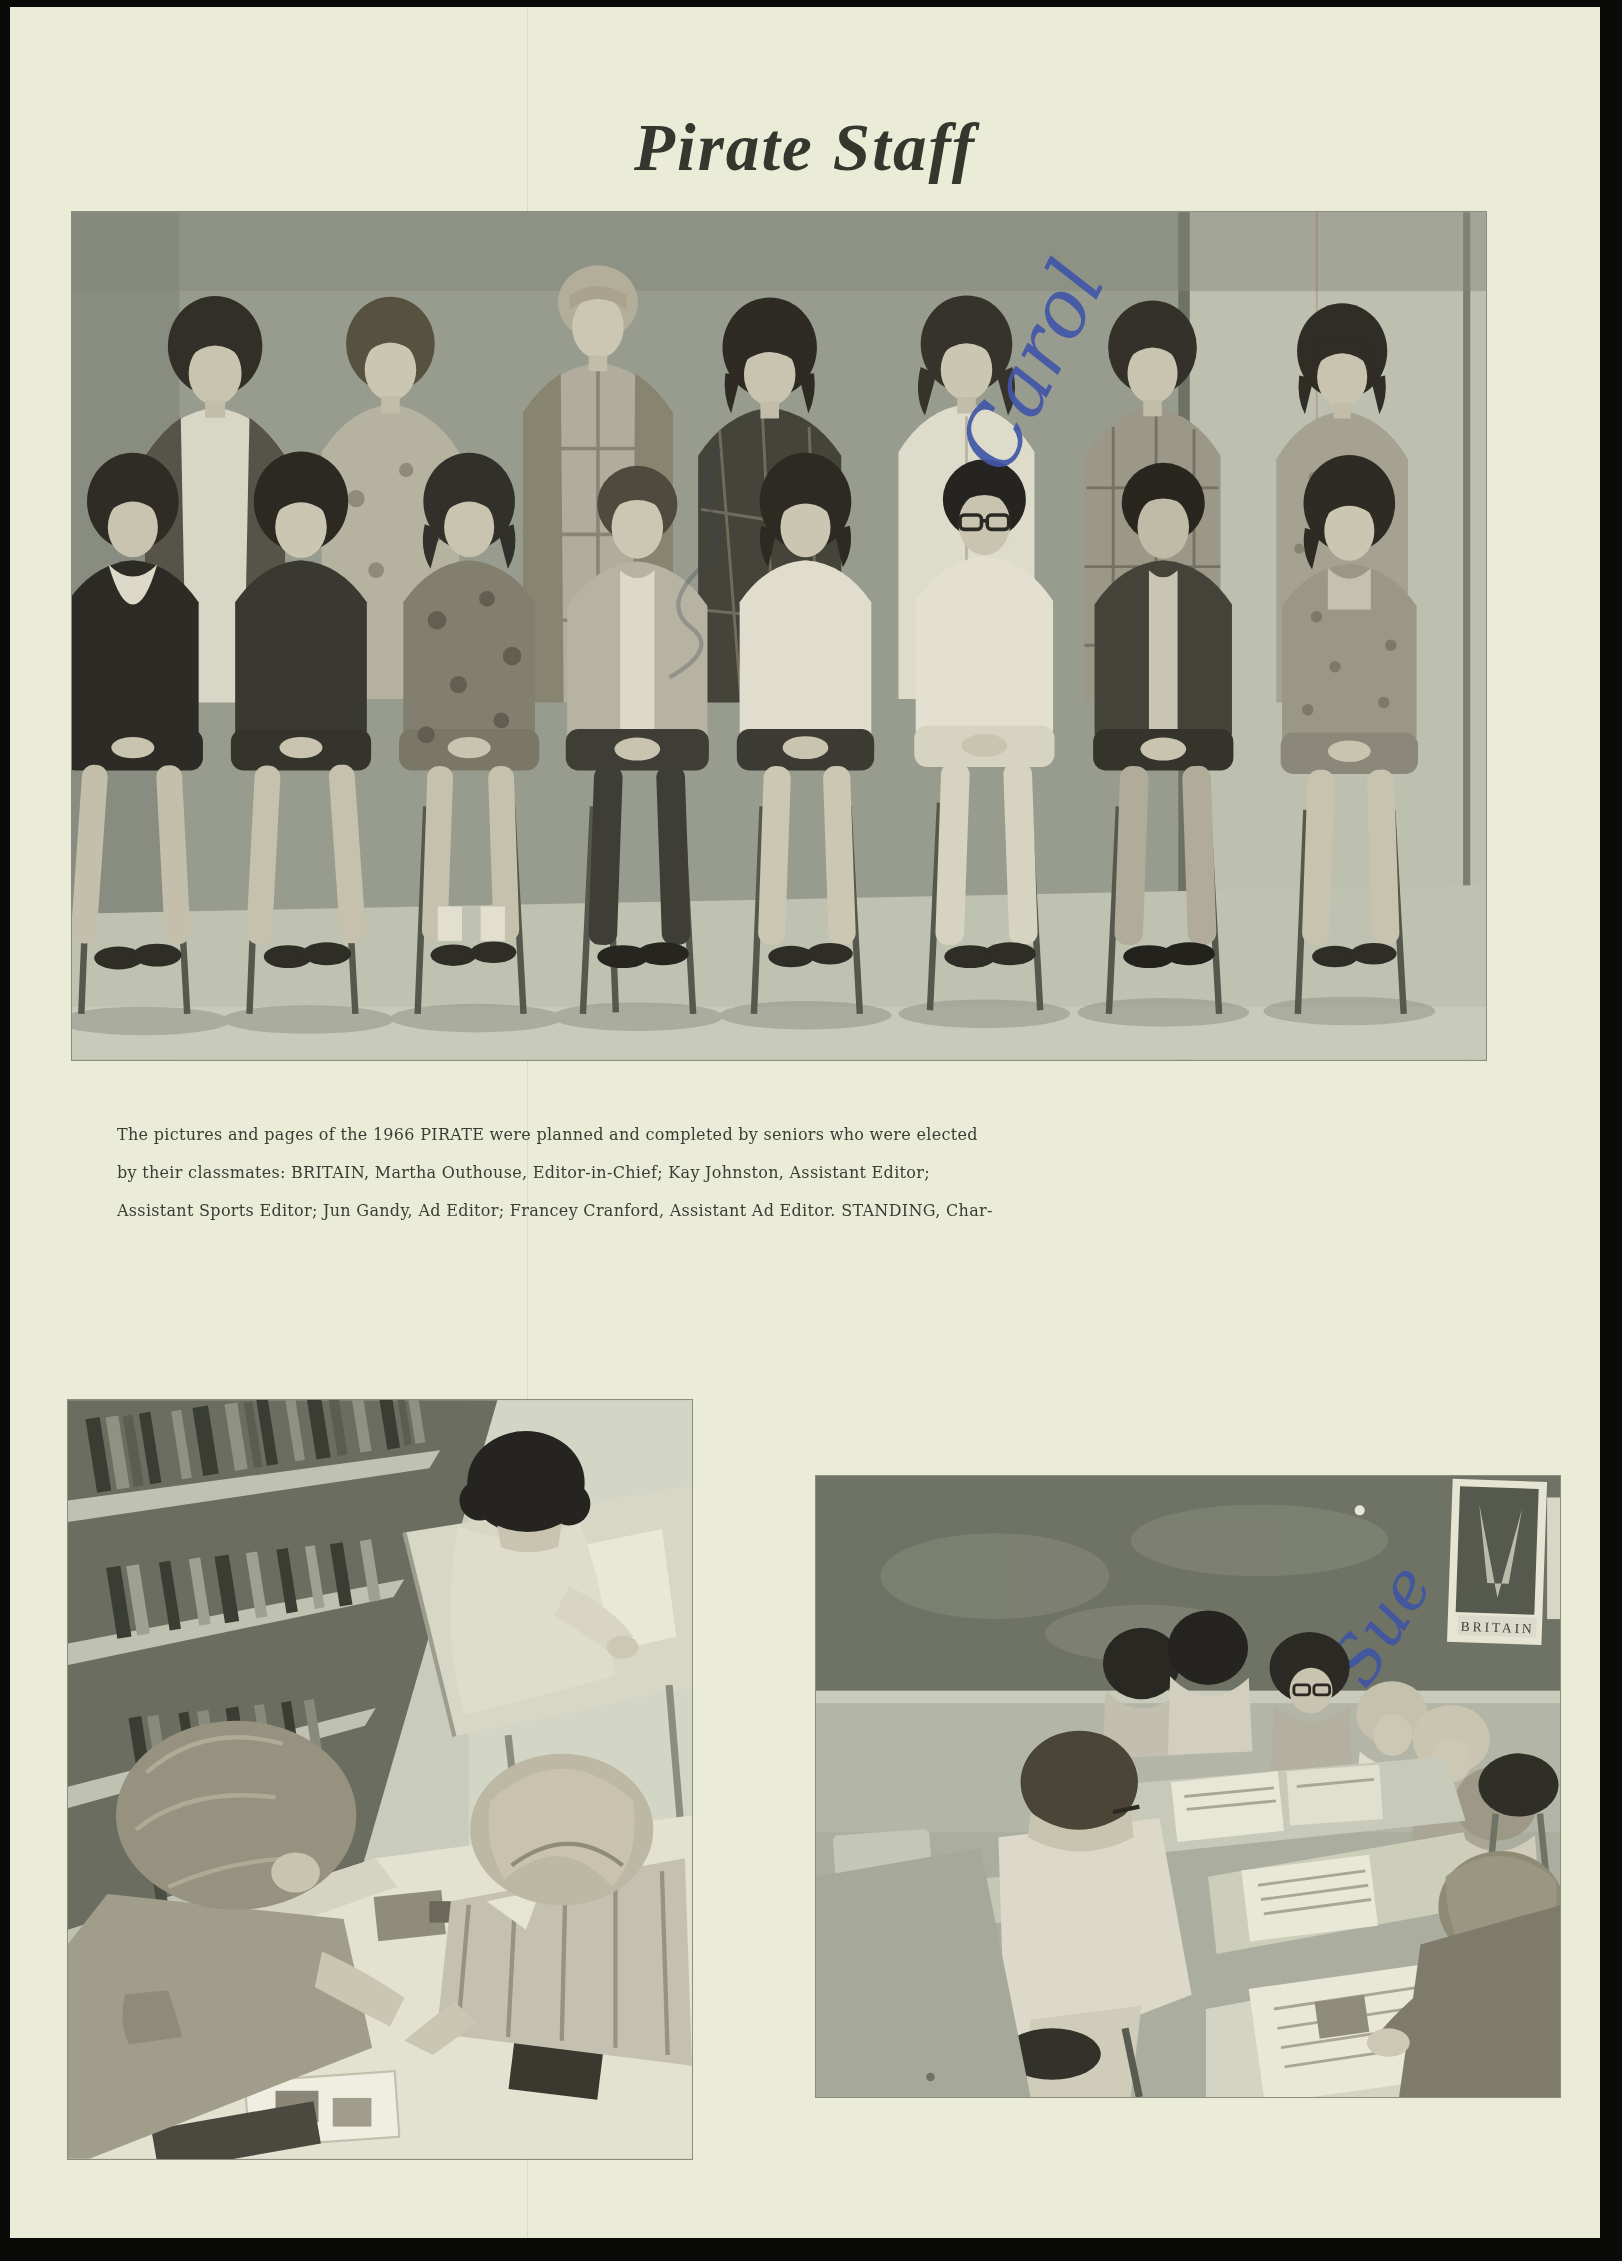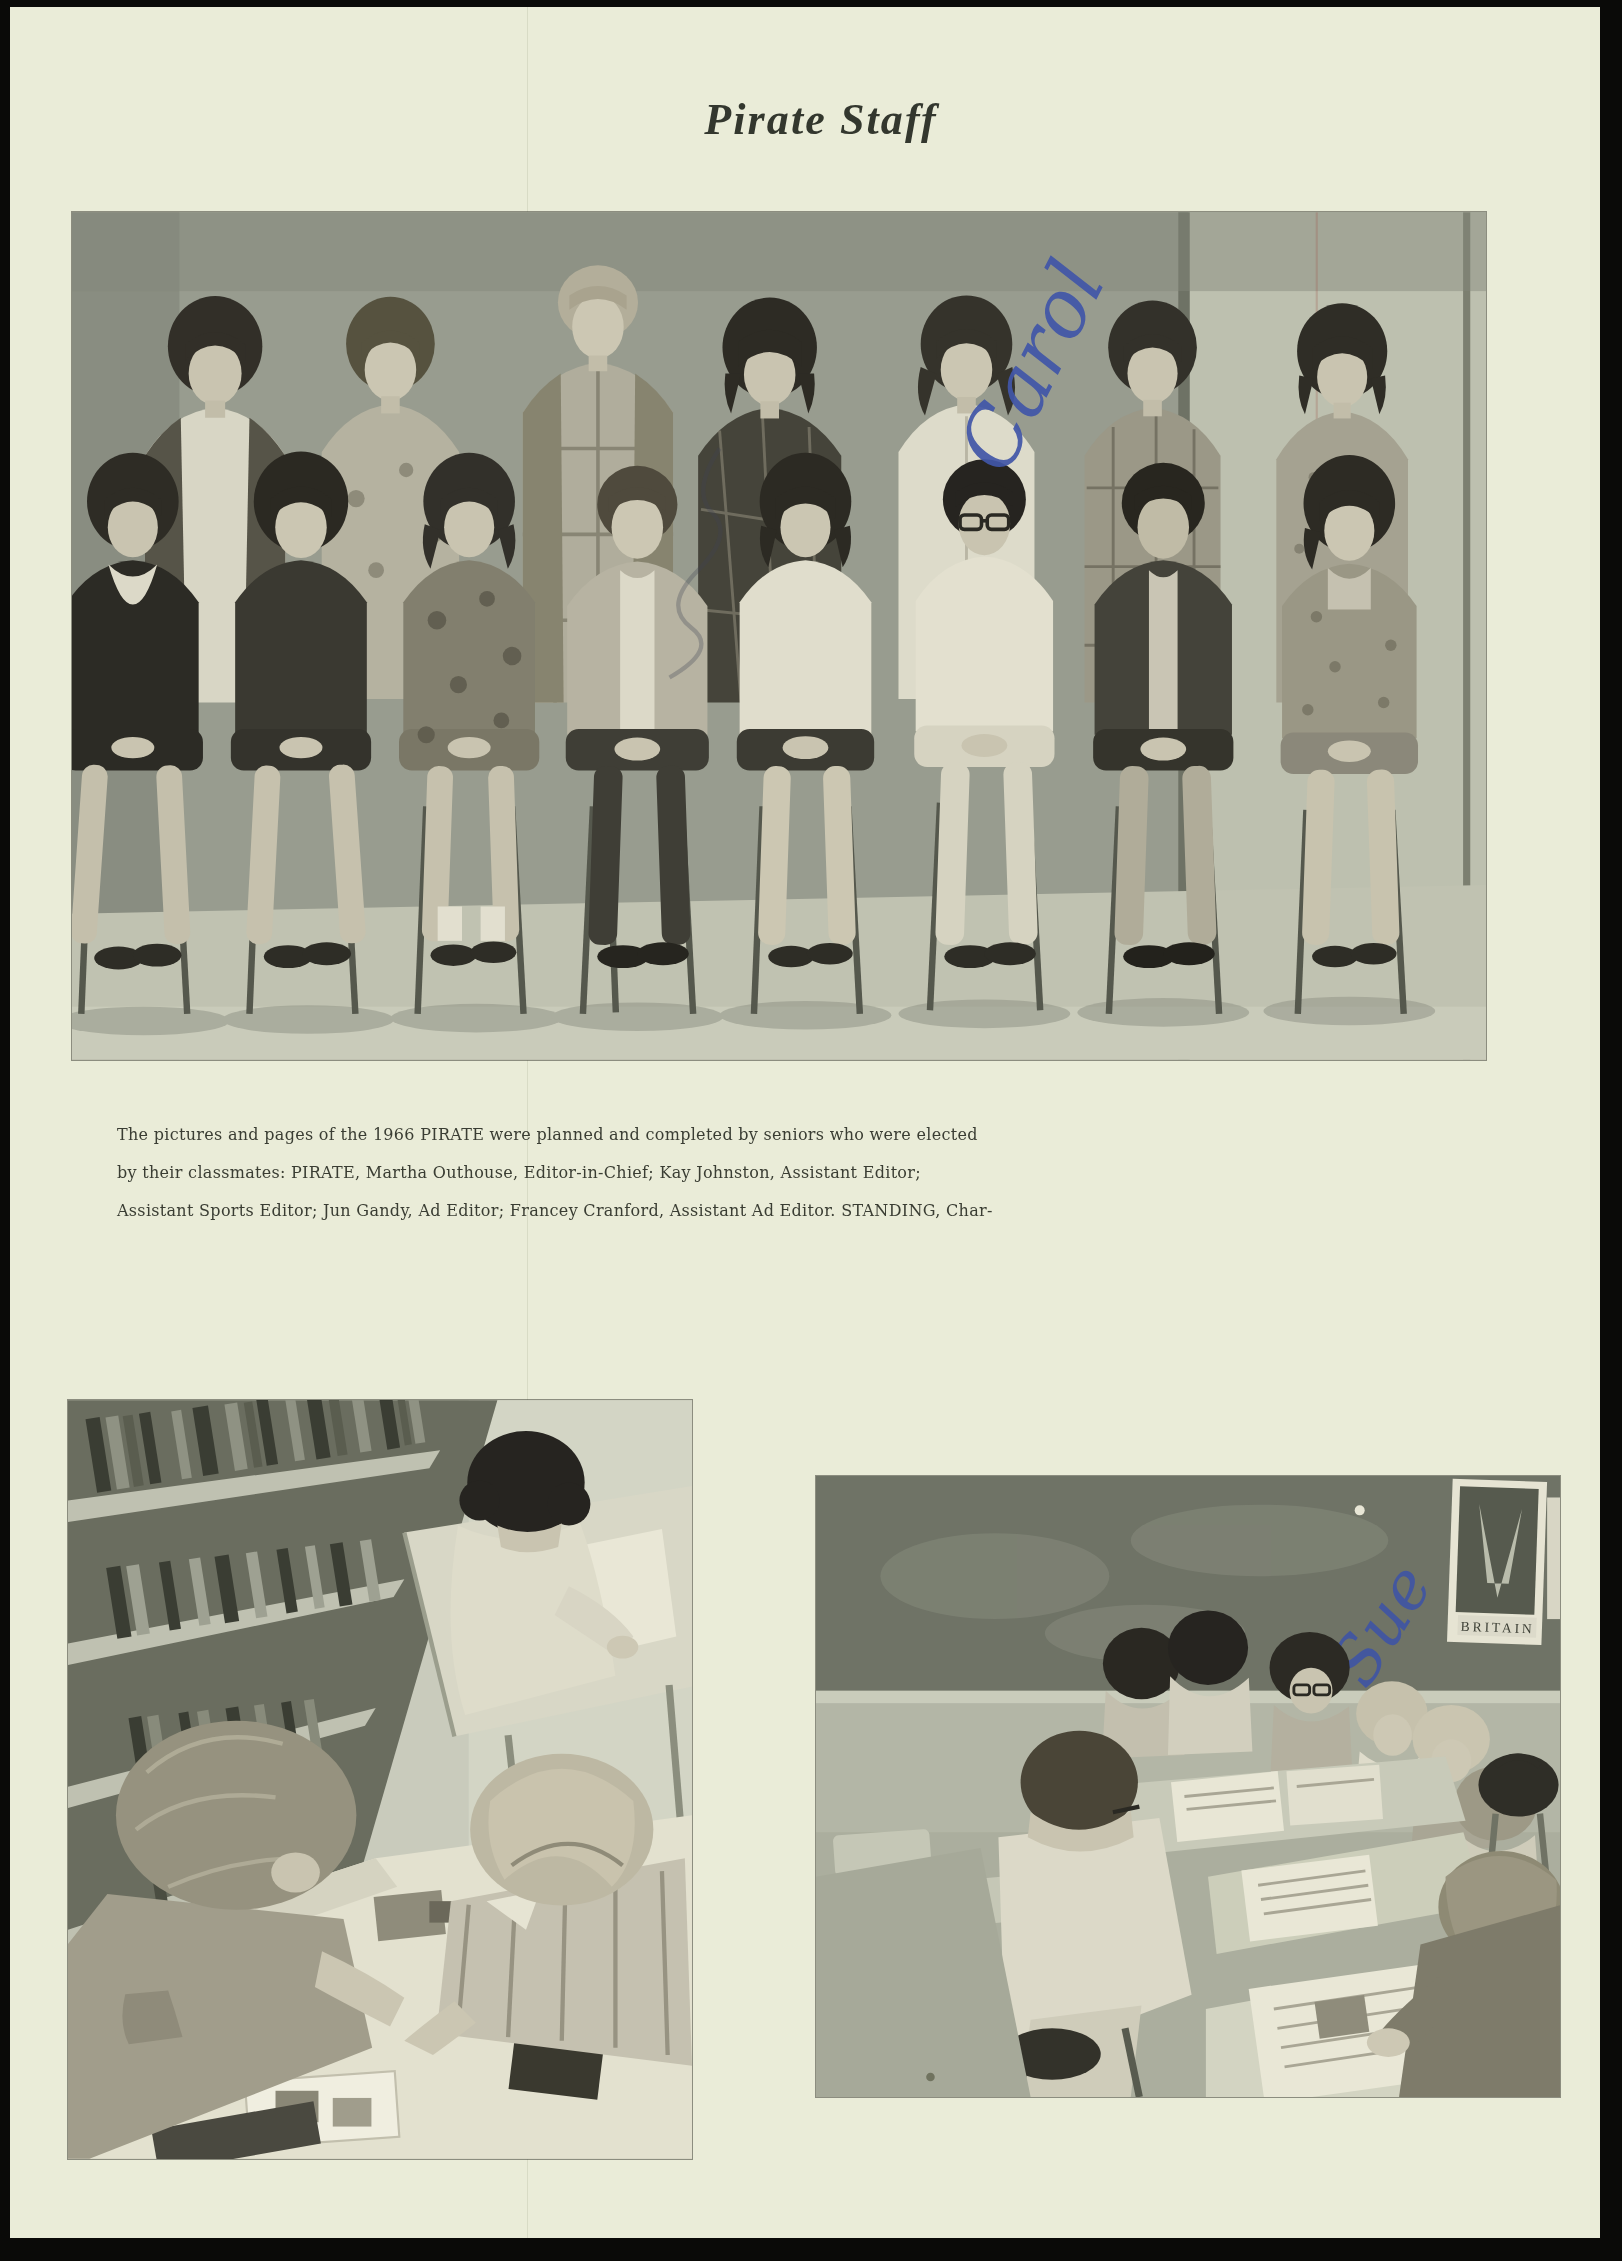--- a/index.html
+++ b/index.html
@@ -2,21 +2,21 @@
 <html style="font-size:11.5px"><head>
 <meta charset="utf-8">
 <style>
   html,body{margin:0;padding:0;background:#000;}
   body{width:1623px;height:2261px;position:relative;font-family:"Liberation Serif",serif;}
   .scan{position:absolute;inset:0;background:#0a0a08;}
   .page{position:absolute;left:10px;top:7.2px;width:1590px;height:2231px;background:#eaecd8;overflow:hidden;}
   .fold-line{position:absolute;left:517px;top:0;width:1.4px;height:100%;background:rgba(175,179,153,.30);}
   .page-title{position:absolute;left:0;top:57px;width:100%;text-align:center;
     font-family:"Liberation Serif",serif;font-style:italic;font-weight:600;
-    font-size:44px;letter-spacing:2.1px;color:#33372e;margin-left:16px;}
+    font-size:67px;letter-spacing:2.1px;color:#33372e;}
   figure{margin:0;padding:0;}
   .photo{position:absolute;overflow:hidden;outline:1.4px solid rgba(62,64,54,.55);background:#9aa091;}
   .photo svg{display:block;width:100%;height:100%;}
   #group-photo{left:62px;top:205px;width:1414px;height:848px;}
   #library-photo{left:58px;top:1393px;width:624px;height:759px;}
   #classroom-photo{left:806px;top:1469px;width:744px;height:621px;}
   .caption{position:absolute;left:107px;top:1109px;width:1389px;
     font-family:"DejaVu Serif",serif;font-size:16px;line-height:38px;
     color:#3a3d33;letter-spacing:0.3px;white-space:nowrap;}
   .sig{font-style:italic;font-family:"DejaVu Serif",serif;}
@@ -337,21 +337,21 @@
         </g>
 
         <path d="M905,330 q-40,60 -10,90 q30,30 -20,80 q-50,50 -10,80 q40,30 -30,70" fill="none" stroke="#3e4152" stroke-width="6" opacity=".3"></path>
 
         <text class="sig" transform="translate(1305,370) rotate(-63)" font-size="112" fill="#4156a8" opacity=".92" font-style="italic">Carol</text>
       </svg>
     </figure>
 
     <div class="caption">
       <div>The pictures and pages of the 1966 PIRATE were planned and completed by seniors who were elected</div>
-      <div>by their classmates:  PIRATE, Martha Outhouse, Editor-in-Chief; Kay Johnston, Assistant Editor;</div>
+      <div>by their classmates:  BRITAIN, Martha Outhouse, Editor-in-Chief; Kay Johnston, Assistant Editor;</div>
       <div>Assistant Sports Editor; Jun Gandy, Ad Editor; Francey Cranford, Assistant Ad Editor.  STANDING, Char-</div>
     </div>
 
     <figure class="photo" id="library-photo">
       <svg viewBox="0 0 872 1060">
         <rect width="872" height="1060" fill="#c9cbbc"></rect>
         <rect x="560" width="312" height="700" fill="#d3d5c5"></rect>
 
         <g>
           <polygon points="0,0 600,0 380,760 0,880" fill="#6a6d5f"></polygon>

